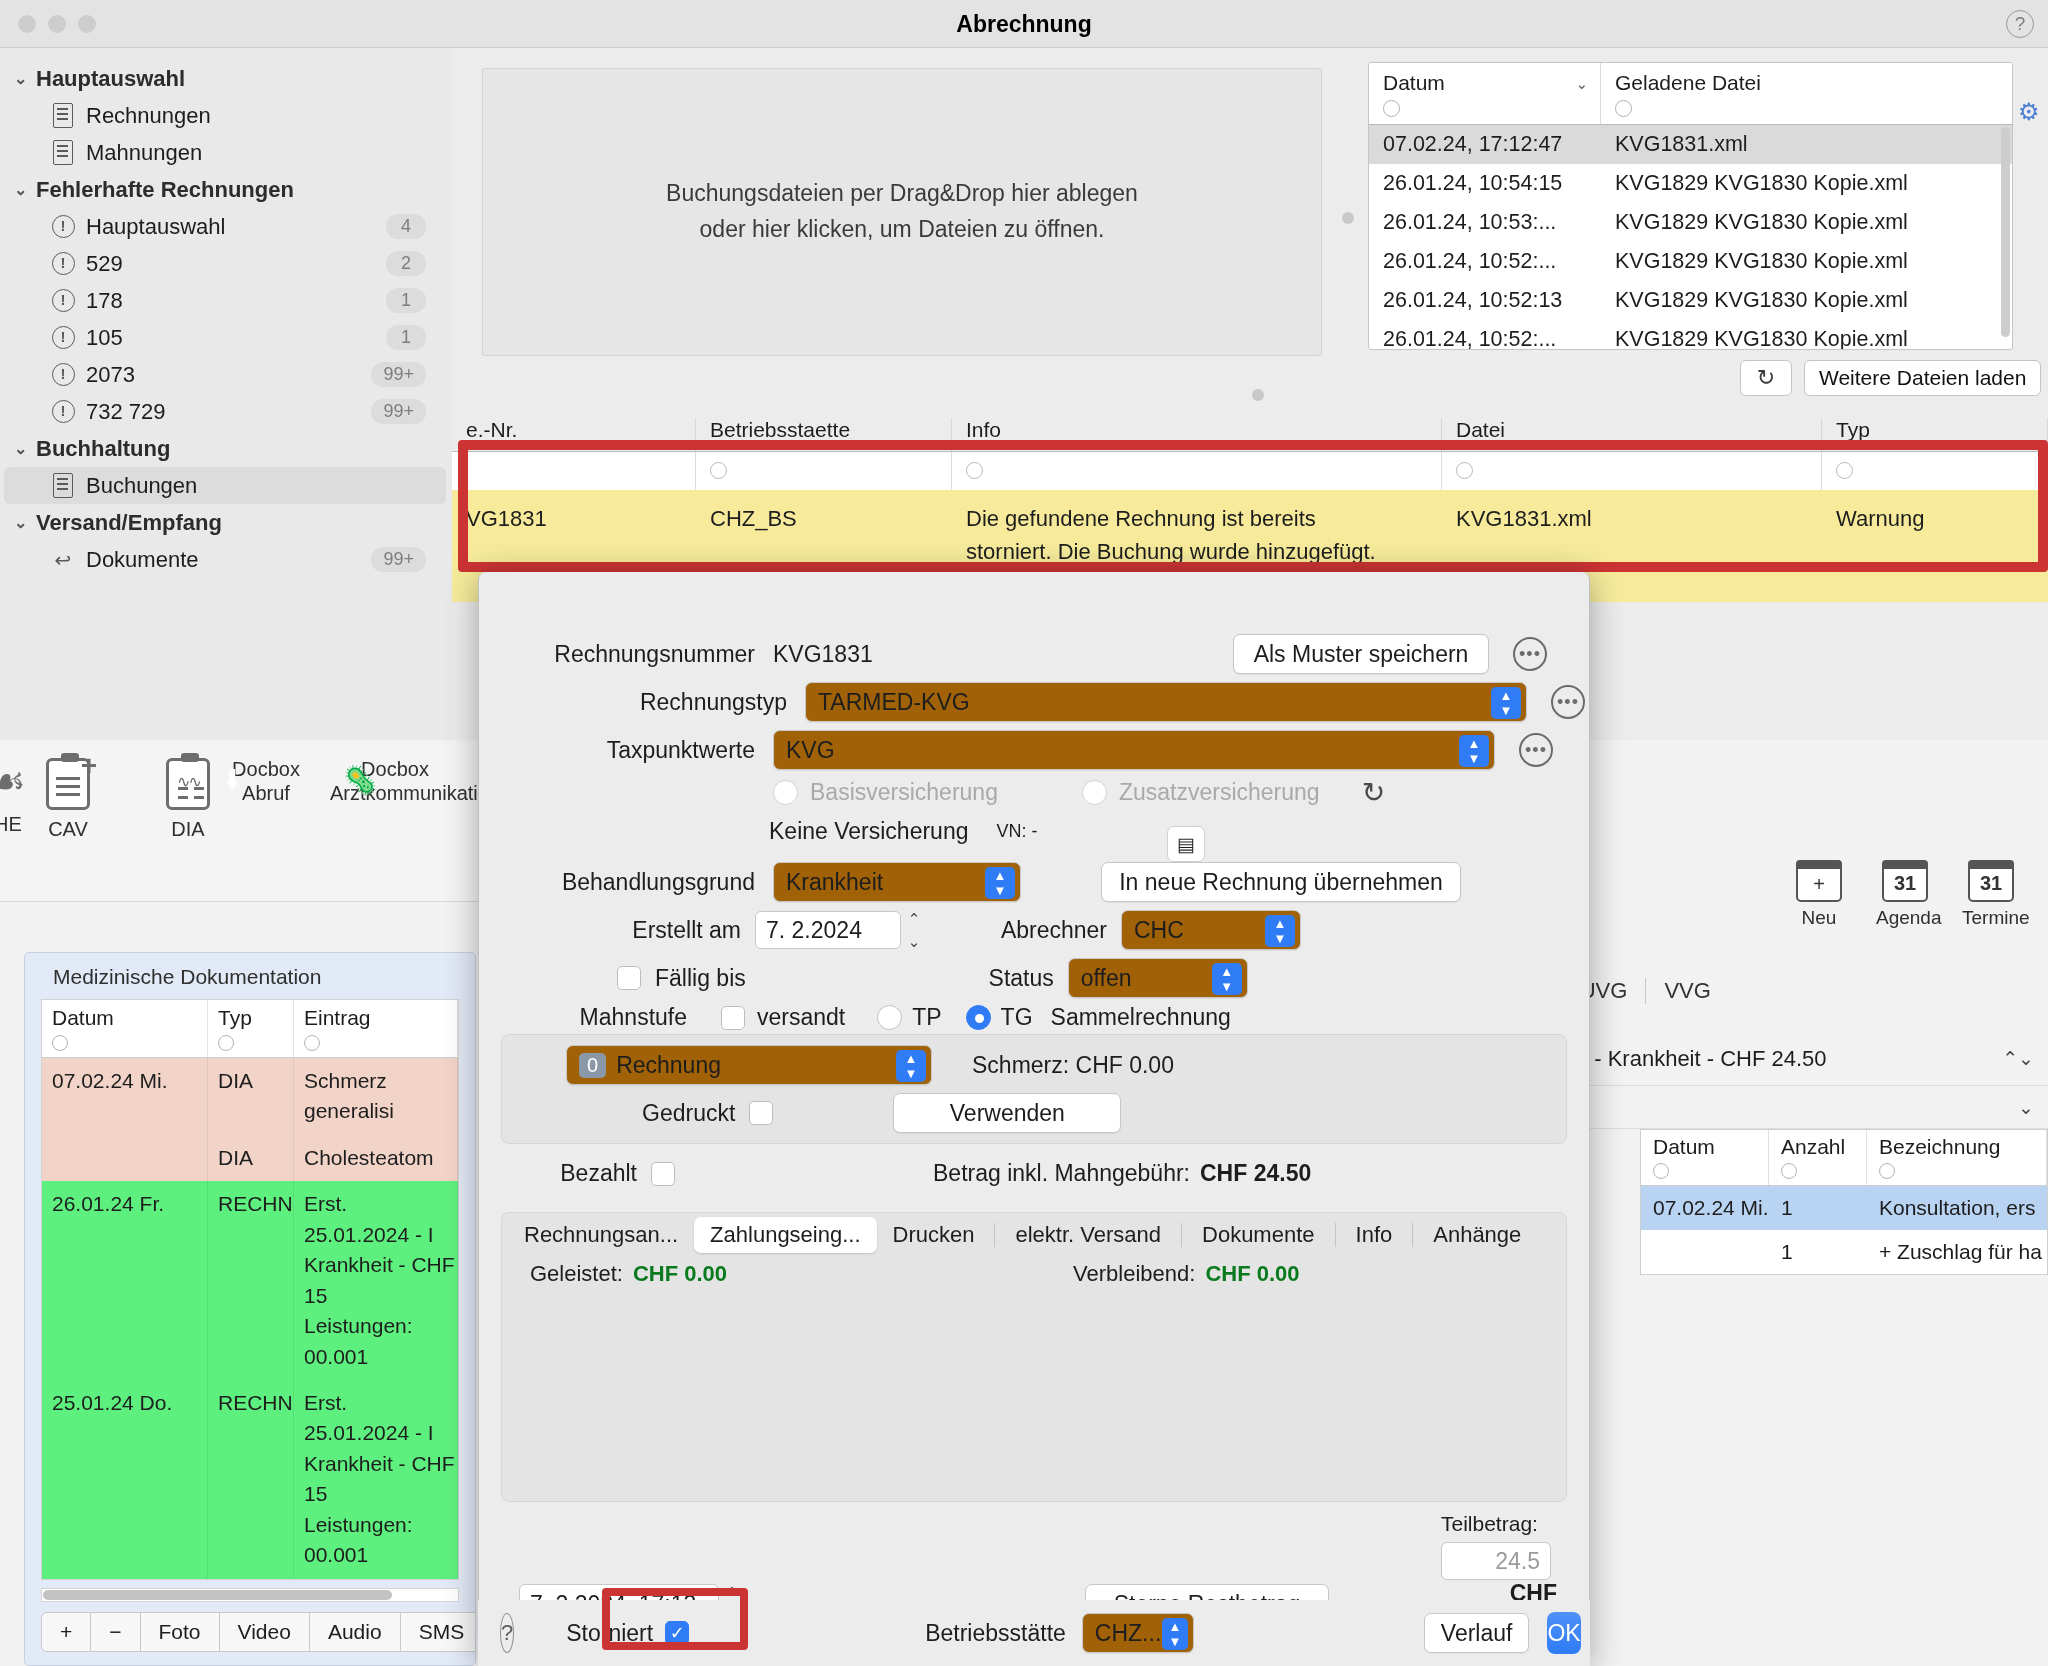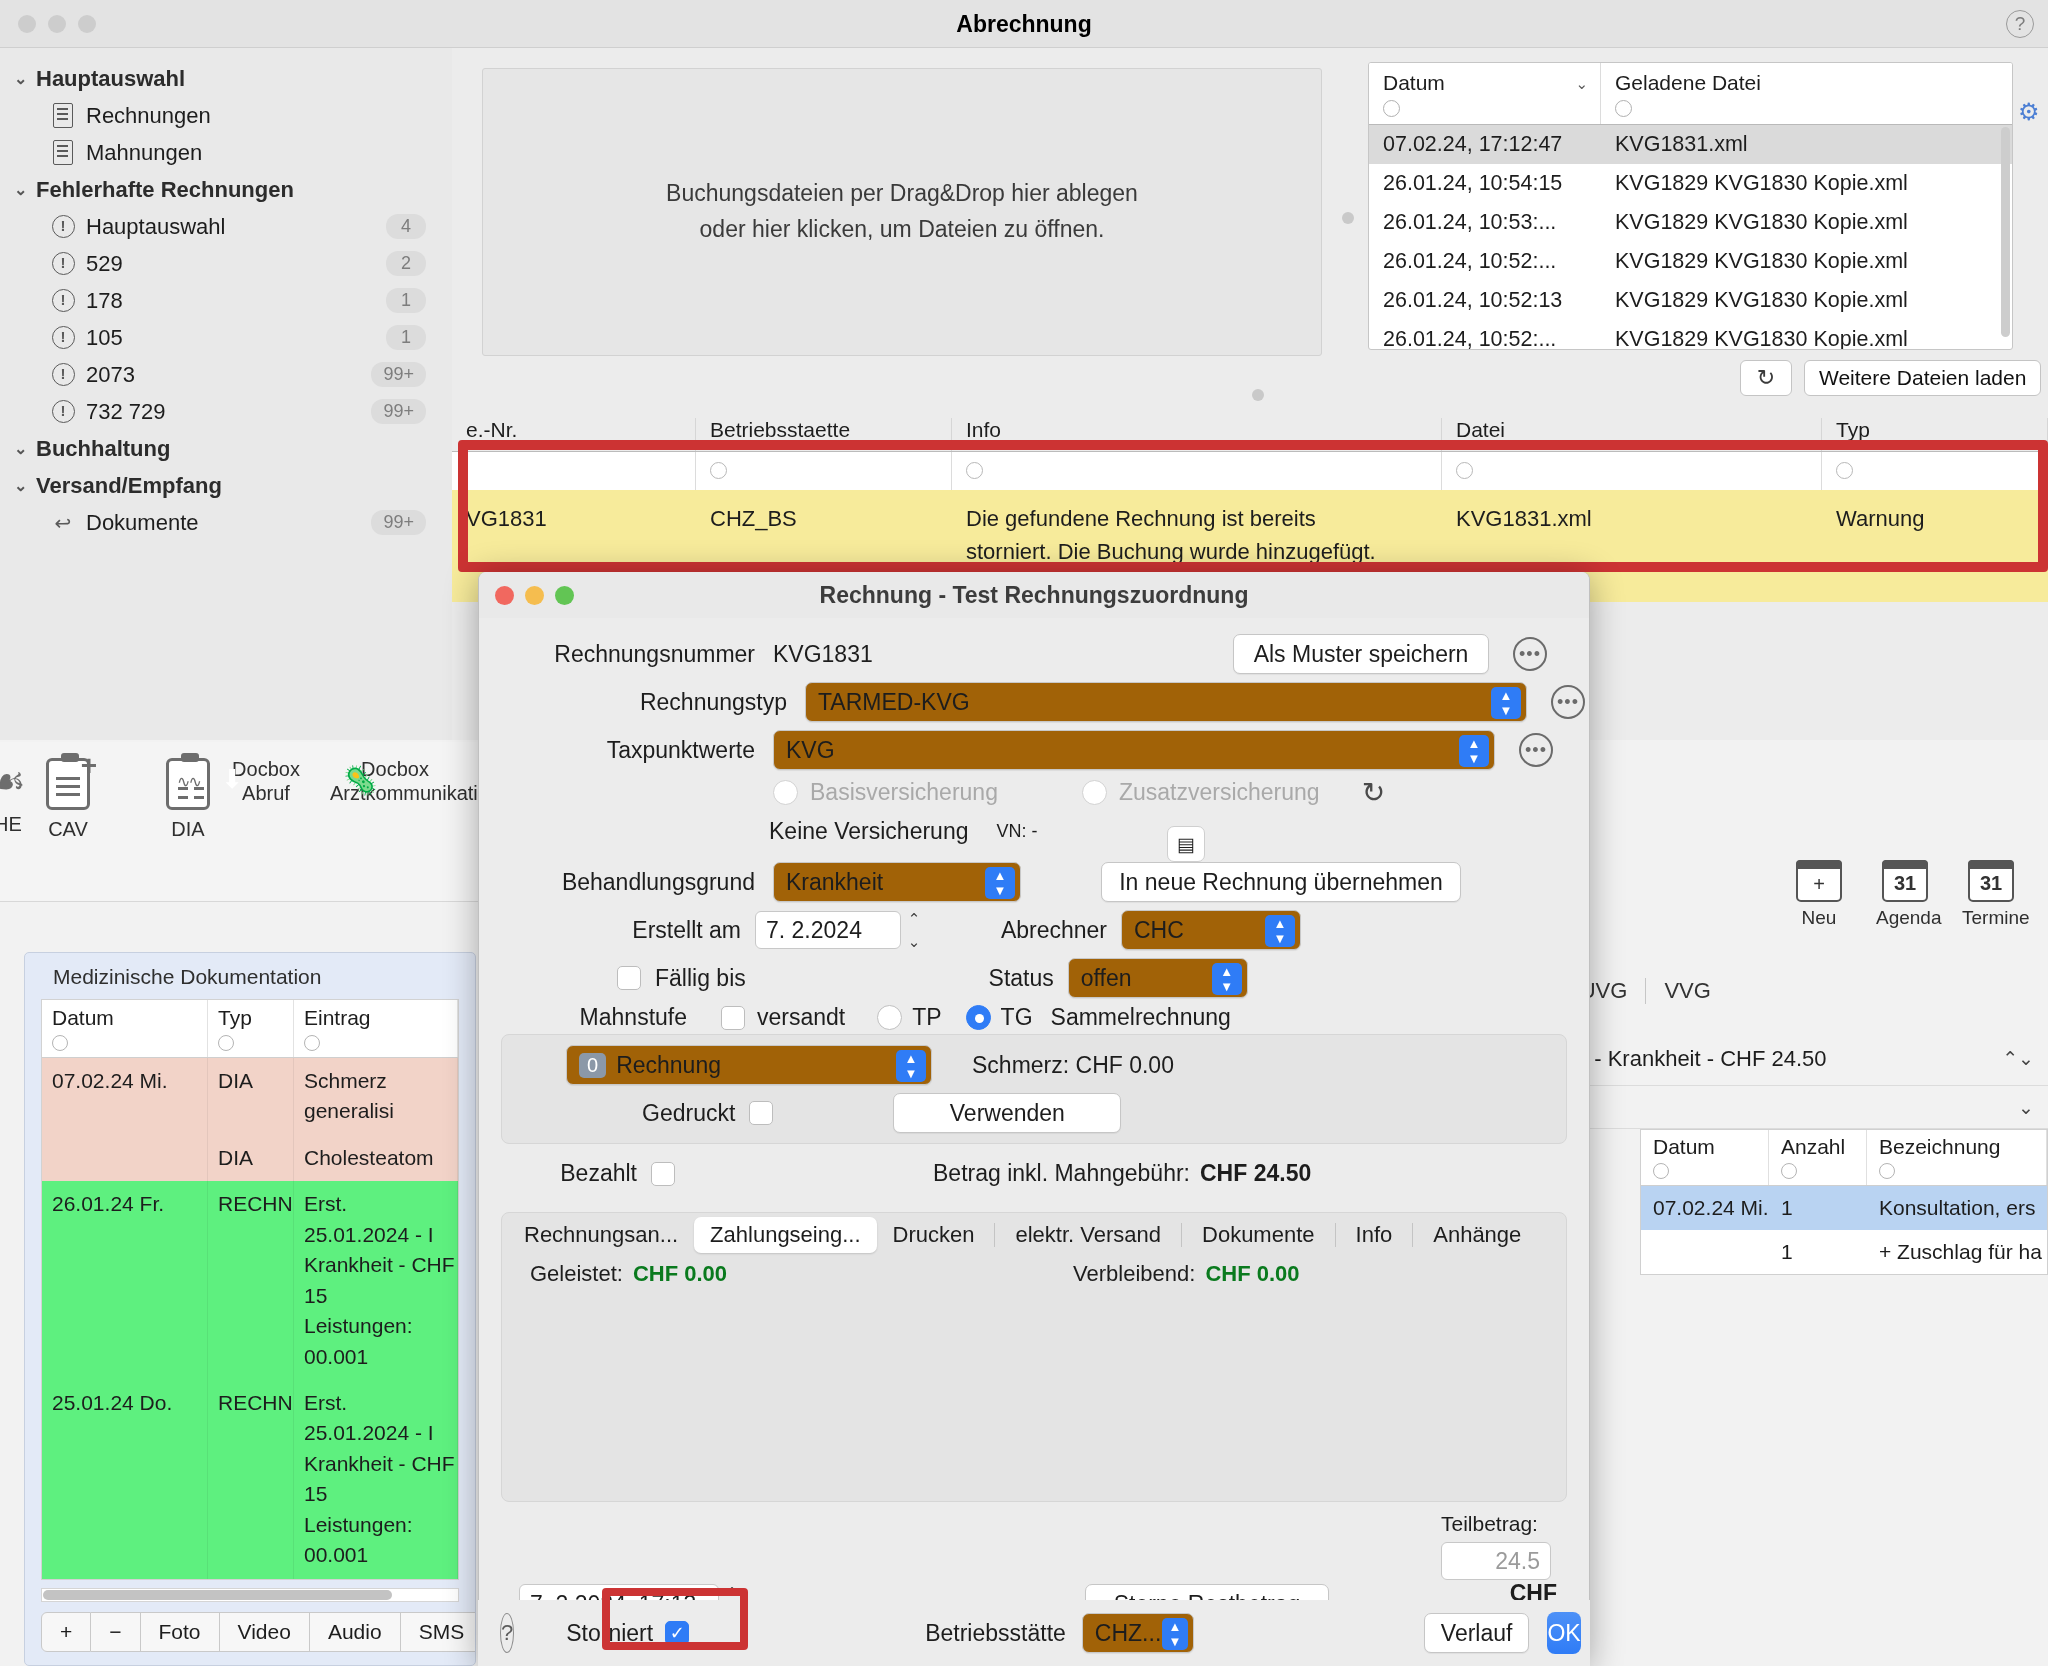--- a/index.html
+++ b/index.html
@@ -313,20 +313,26 @@
           <span class="warn-ico">!</span>
         </span>
       <span class="sb-label">732 729</span>
       <span class="sb-badge">99+</span>
     </div>
 
     <div class="sb-group">
       <span class="chev">⌄</span>
       <span>Buchhaltung</span>
     </div>
+    <div class="sb-item selected">
+      <span class="sb-icon">
+          <span class="doc-ico"></span>
+        </span>
+      <span class="sb-label">Buchungen</span>
+    </div>
 
     <div class="sb-group">
       <span class="chev">⌄</span>
       <span>Versand/Empfang</span>
     </div>
     <div class="sb-item">
       <span class="sb-icon back-ico">↩</span>
       <span class="sb-label">Dokumente</span>
       <span class="sb-badge">99+</span>
     </div>
@@ -572,26 +578,20 @@
     <div class="rp-c rpw3">Konsultation, ers</div>
   </div>
   <div class="rp-row">
     <div class="rp-c rpw1"></div>
     <div class="rp-c rpw2">1</div>
     <div class="rp-c rpw3">+ Zuschlag für ha</div>
   </div>
 </div>
 
 <div class="abs" id="dialog">
-  <div id="dlg-title-bar">
-    <span class="tl r"></span>
-    <span class="tl y"></span>
-    <span class="tl g"></span>
-    <div id="dlg-title">Rechnung - Test Rechnungszuordnung</div>
-  </div>
 
   <div class="abs" style="left:0;top:62px;width:1112px;">
     <div class="row">
       <div class="lbl" style="width:276px;">Rechnungsnummer</div>
       <div class="txtval" style="margin-left:18px;width:460px;">KVG1831</div>
       <div class="wbtn" style="width:256px;">Als Muster speichern</div>
       <div class="circbtn" style="margin-left:24px;">•••</div>
     </div>
   </div>
 

